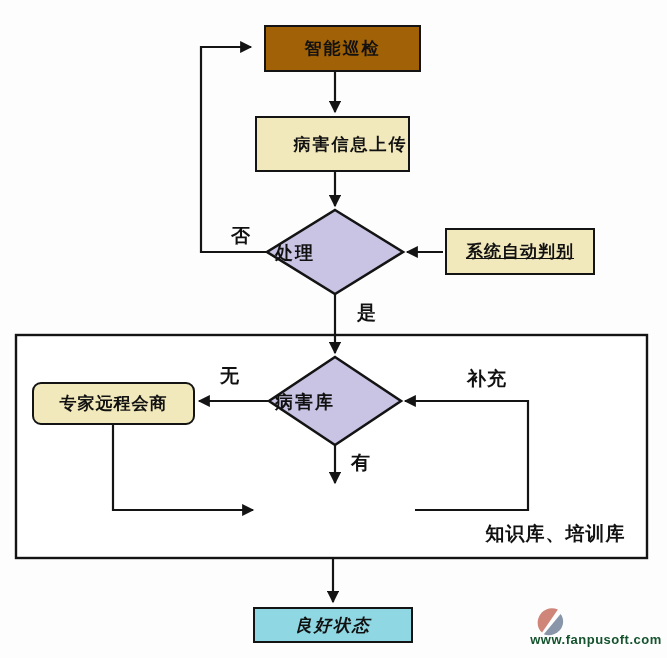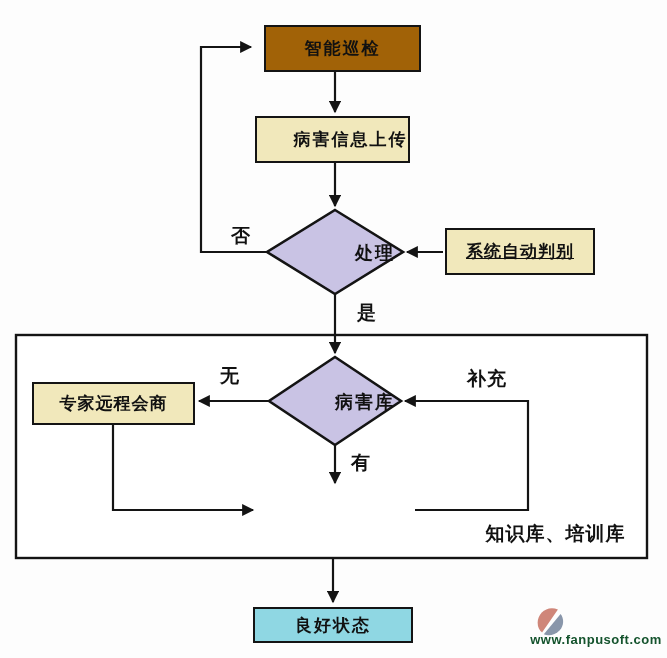--- a/index.html
+++ b/index.html
@@ -17,21 +17,21 @@
   .node{
     position:absolute;z-index:2;
     border:2.2px solid #141414;
     display:flex;align-items:center;justify-content:center;
     font-weight:bold;font-size:17px;color:#111;
     letter-spacing:2px;
     box-sizing:border-box;
   }
   .dlabel{
     position:absolute;z-index:2;
-    text-align:right;
+    text-align:left;
     font-weight:bold;font-size:18px;color:#111;
     letter-spacing:2px;
   }
   .elabel{
     position:absolute;z-index:2;
     font-weight:bold;font-size:19px;color:#111;
     letter-spacing:1px;
   }
   .kblabel{
     position:absolute;z-index:2;
@@ -79,34 +79,34 @@
     <polyline points="333,558 333,602" marker-end="url(#arrow)"></polyline>
 
     <polygon class="diamond" points="335,210 403,252 335,294 267,252" fill="#c9c3e4"></polygon>
     <polygon class="diamond" points="335,357 401,401 335,445 269,401" fill="#c9c3e4"></polygon>
   </svg>
 
   <div class="node" style="left: 240px; top: 25px; width: 157px; height: 47px; background-color: #a16207; margin-left: 24px;">
     <span>智能巡检</span>
   </div>
 
-  <div class="node" style="left: 255px; top: 116px; width: 155px; height: 47px; background-color: rgb(241, 232, 187); padding-left: 36px;">
+  <div class="node" style="left: 255px; top: 116px; width: 155px; height: 56px; background-color: rgb(241, 232, 187); padding-left: 36px;">
     <span>病害信息上传</span>
   </div>
 
   <div class="node" style="left: 445px; top: 228px; width: 150px; height: 47px; letter-spacing: 1px; background-color: rgb(241, 232, 187); text-decoration: underline;">
     <span>系统自动判别</span>
   </div>
 
-  <div class="node" style="left: 32px; top: 382px; width: 163px; height: 43px; letter-spacing: 1px; background-color: rgb(241, 232, 187);">
+  <div class="node" style="left: 32px; top: 382px; width: 163px; height: 43px; letter-spacing: 1px; background-color: rgb(241, 232, 187); border-radius: 9px;">
     <span>专家远程会商</span>
   </div>
 
 
-  <div class="node" style="left: 253px; top: 607px; width: 160px; height: 36px; background-color: rgb(143, 215, 227);">
+  <div class="node" style="left: 253px; top: 607px; width: 160px; height: 36px; background-color: rgb(143, 215, 227); font-style: italic;">
     <span>良好状态</span>
   </div>
 
   <div class="dlabel" style="left:275px;top:241px;width:120px">处理</div>
 
   <div class="dlabel" style="left:275px;top:390px;width:120px">病害库</div>
 
   <div class="elabel" style="left:231px;top:223px">否</div>
 
   <div class="elabel" style="left:357px;top:300px">是</div>

